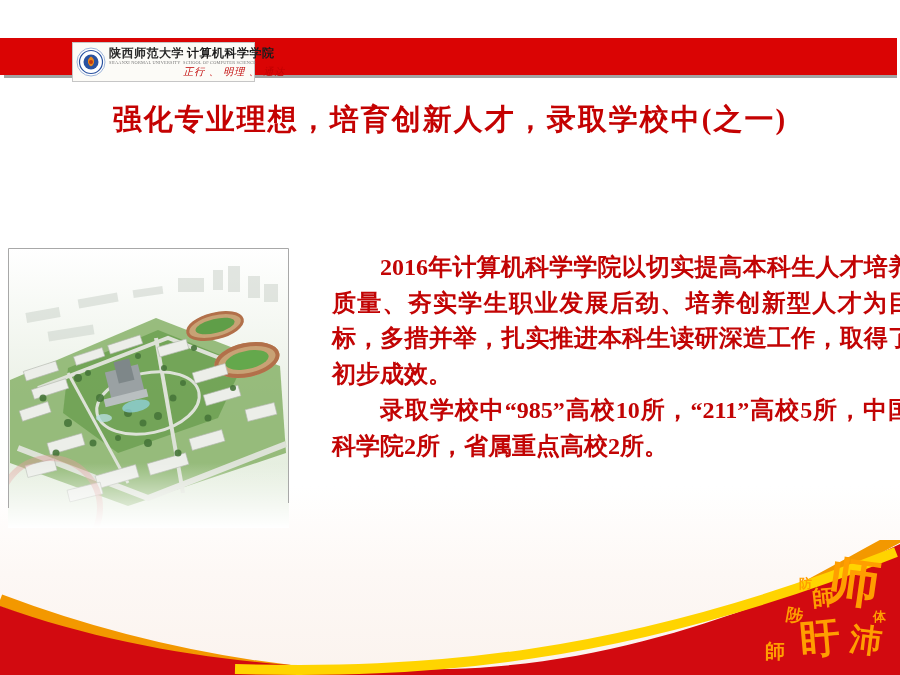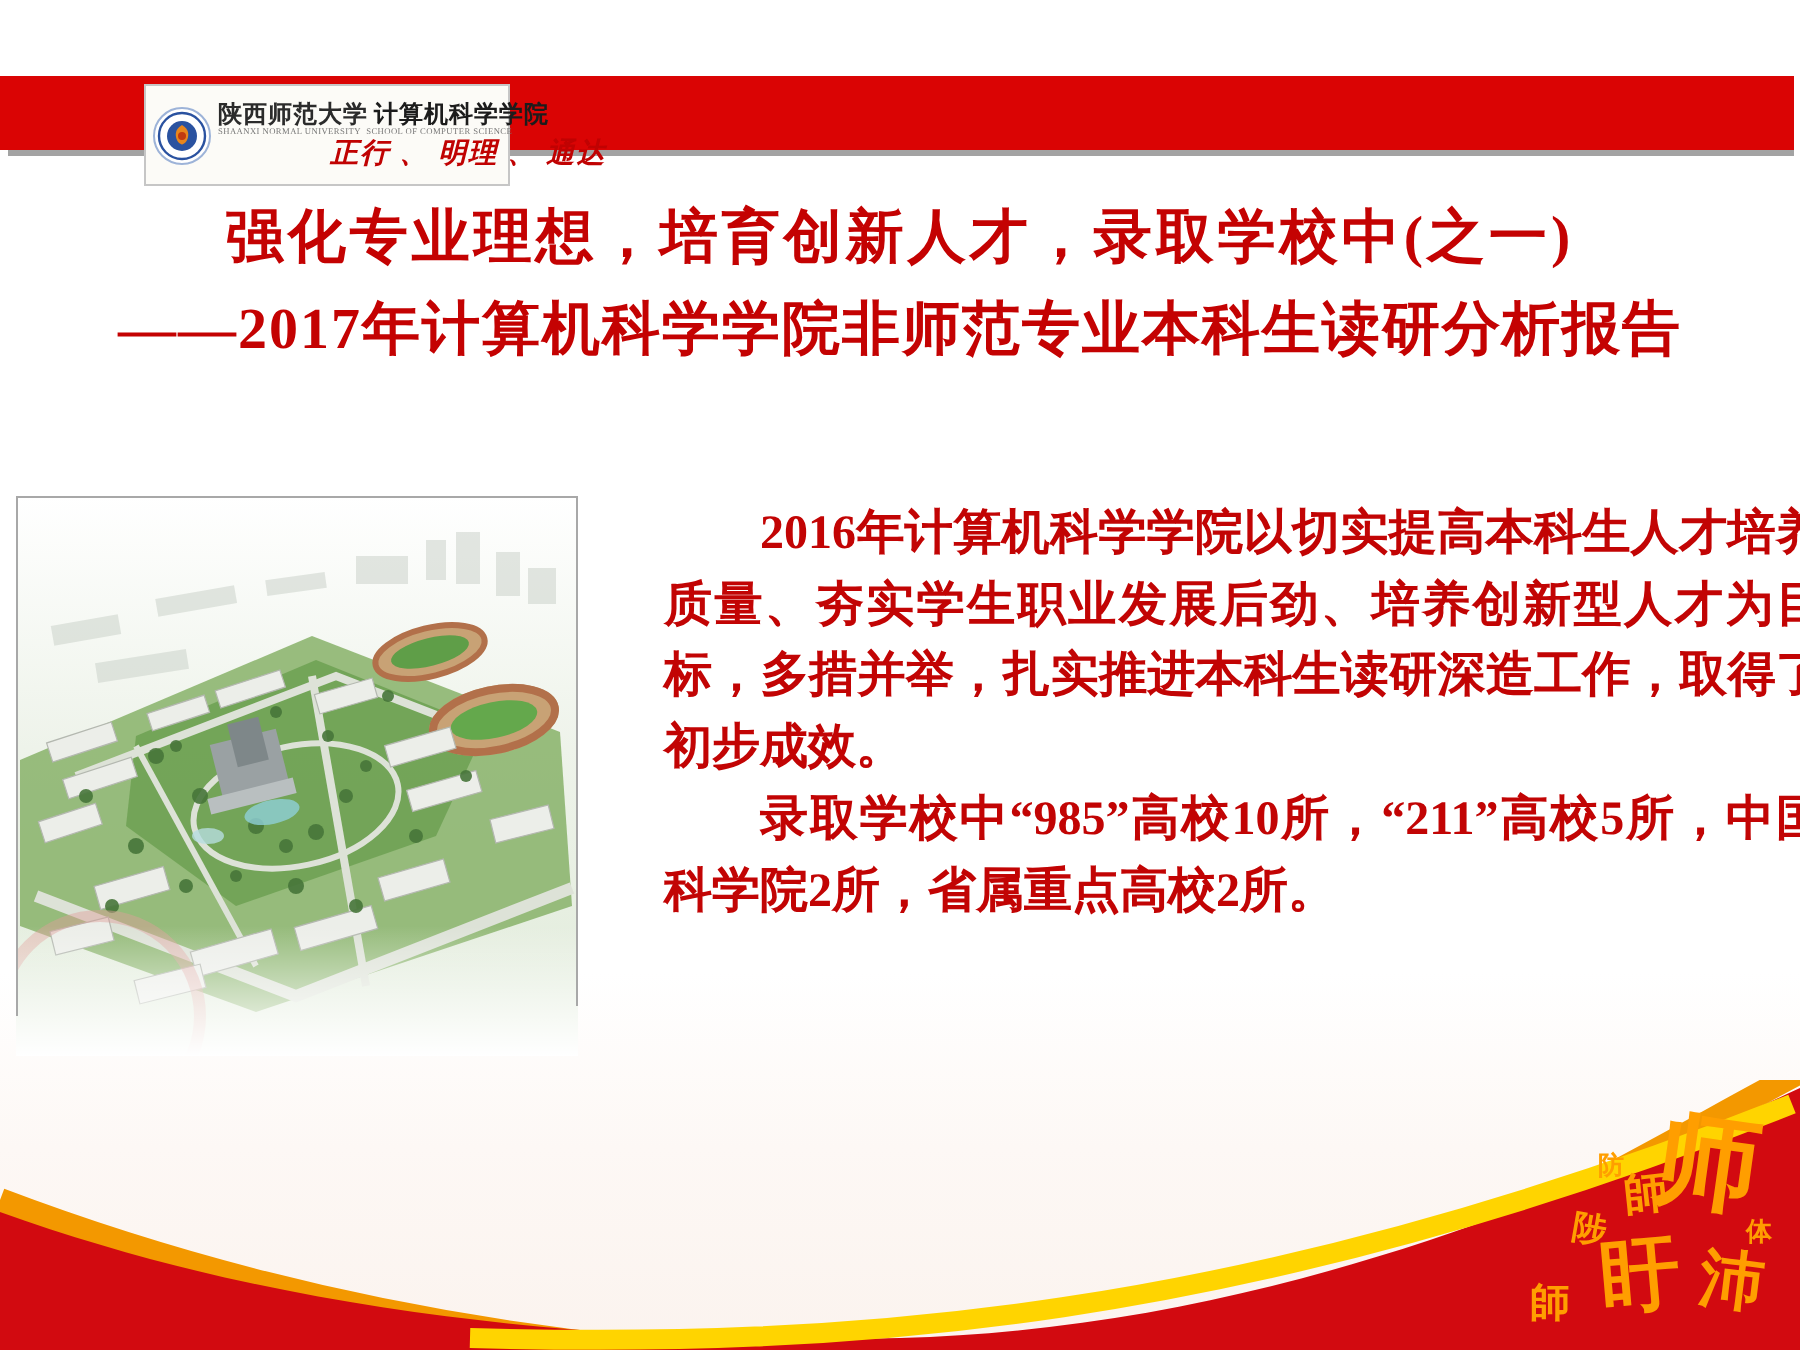--- a/index.html
+++ b/index.html
@@ -5,30 +5,30 @@
   html,body{margin:0;padding:0;background:#888;}
   .slide{
     position:relative;width:900px;height:675px;overflow:hidden;
     background:linear-gradient(180deg,#ffffff 0%,#ffffff 72%,#fdf8f5 85%,#fbf3ee 100%);
     font-family:"Liberation Serif","DejaVu Serif",serif;
   }
   
   .top-bar{position:absolute;left:0;top:38px;width:897px;height:37px;background:#da0404;}
   .top-bar-shadow{position:absolute;left:4px;top:75px;width:893px;height:3px;background:#a3a3a3;}
   .logo-box{
-    position:absolute;left:72px;top:42px;width:183px;height:51px;
+    position:absolute;left:72px;top:42px;width:183px;height:40px;
     background:#fcfbf7;border:1px solid #c6c6c6;z-index:3;
     display:flex;align-items:center;box-sizing:border-box;padding:1px 3px;
   }
   .emblem{flex:0 0 auto;margin-right:3px;}
   .logo-text{flex:1;display:flex;flex-direction:column;line-height:1;}
   .logo-line1{font-size:12px;font-weight:bold;color:#2b2b2b;white-space:nowrap;letter-spacing:.5px;}
   .logo-line1 .school{margin-left:3px;color:#1c1c1c;}
   .logo-line2{font-size:6px;color:#777;white-space:nowrap;transform:scale(.72);transform-origin:left top;margin-top:1px;letter-spacing:.3px;}
-  .logo-motto{font-size:14px;font-weight:bold;color:#c00202;text-align:center;margin:1px 0 0 46px;letter-spacing:1px;font-style:italic;}
+  .logo-motto{font-size:10px;font-weight:normal;color:#c00202;text-align:center;margin:1px 0 0 46px;letter-spacing:1px;font-style:italic;}
   
   .title{position:absolute;left:0;right:0;top:96px;text-align:center;color:#c40202;font-weight:bold;}
   .title-line1{font-size:29px;line-height:46px;letter-spacing:2px;}
   .title-line2{font-size:29px;line-height:46px;letter-spacing:1px;}
   
   .campus-figure{position:absolute;left:8px;top:248px;width:281px;height:280px;}
   
   .body-text{
     position:absolute;left:332px;top:250px;width:580px;color:#c20404;
     font-size:24px;line-height:35.7px;font-weight:bold;
@@ -70,21 +70,20 @@
       </div>
       <div class="logo-line2">
         <span>SHAANXI NORMAL UNIVERSITY</span>&nbsp;&nbsp;<span>SCHOOL OF COMPUTER SCIENCE</span>
       </div>
       <div class="logo-motto">正行 、 明理 、 通达</div>
     </div>
   </div>
 
   <div class="title">
     <div class="title-line1">强化专业理想，培育创新人才，录取学校中(之一)</div>
-    <div class="title-line2">——2017年计算机科学学院非师范专业本科生读研分析报告</div>
   </div>
 
   <div class="campus-figure">
     <svg width="281" height="280" viewBox="0 0 281 280">
       <defs>
         <linearGradient id="sky" x1="0" y1="0" x2="0" y2="1">
           <stop offset="0" stop-color="#ffffff"></stop>
           <stop offset="0.45" stop-color="#eef3ea"></stop>
           <stop offset="1" stop-color="#e0ebd9"></stop>
         </linearGradient>

